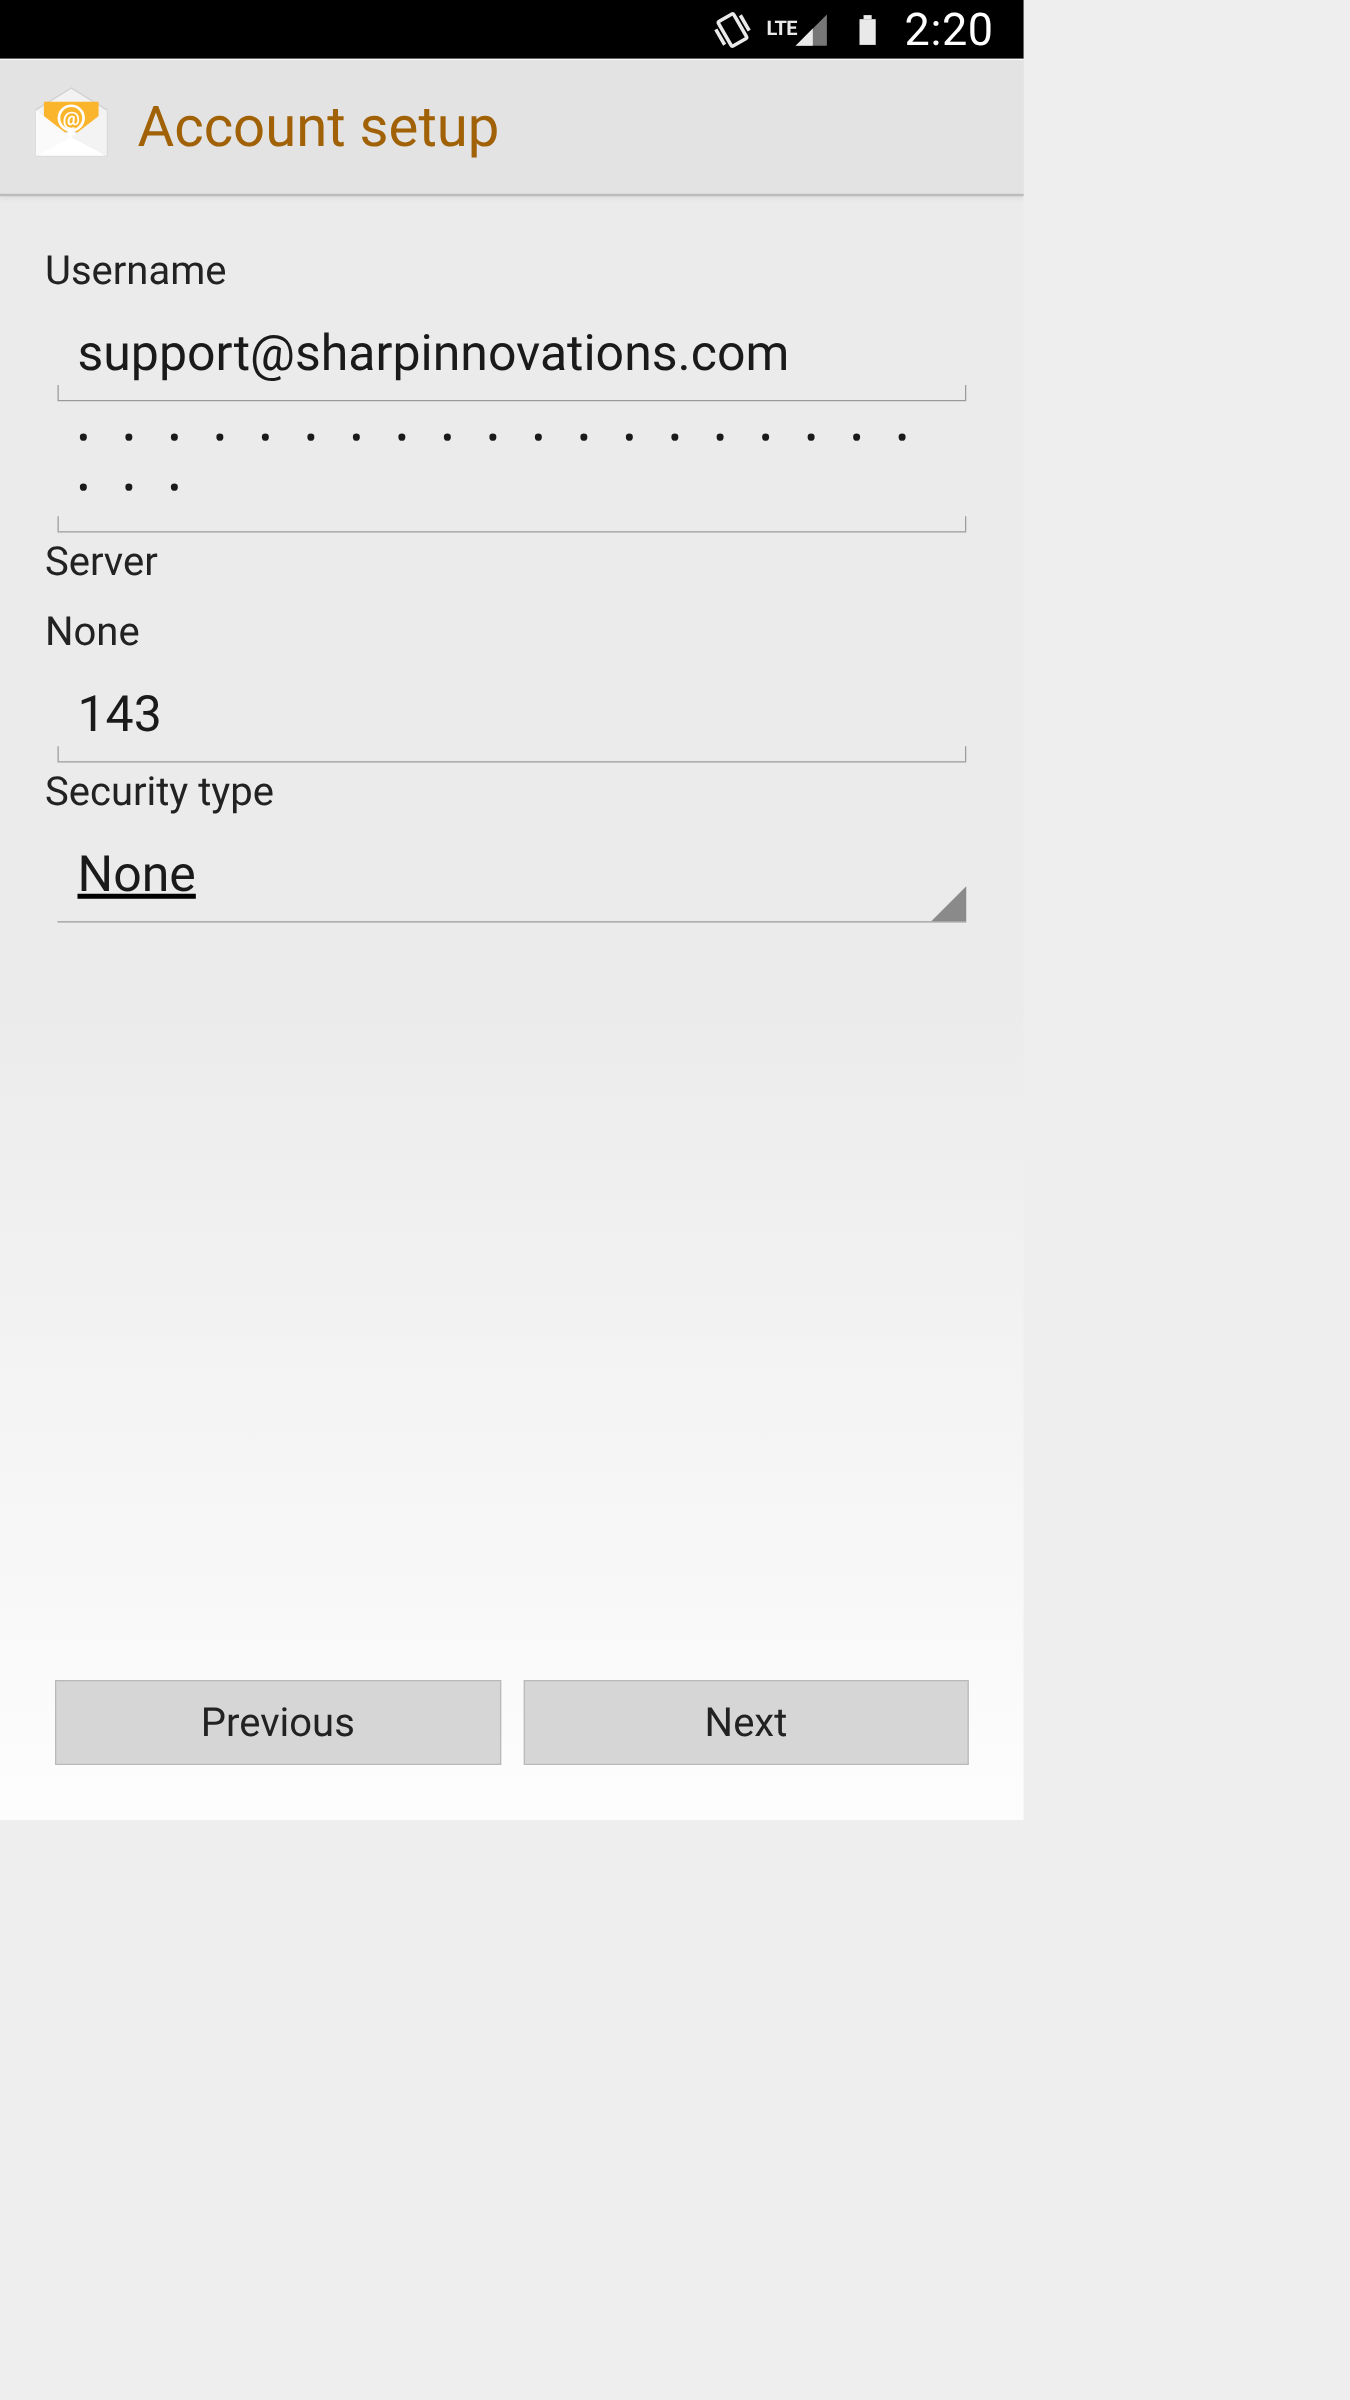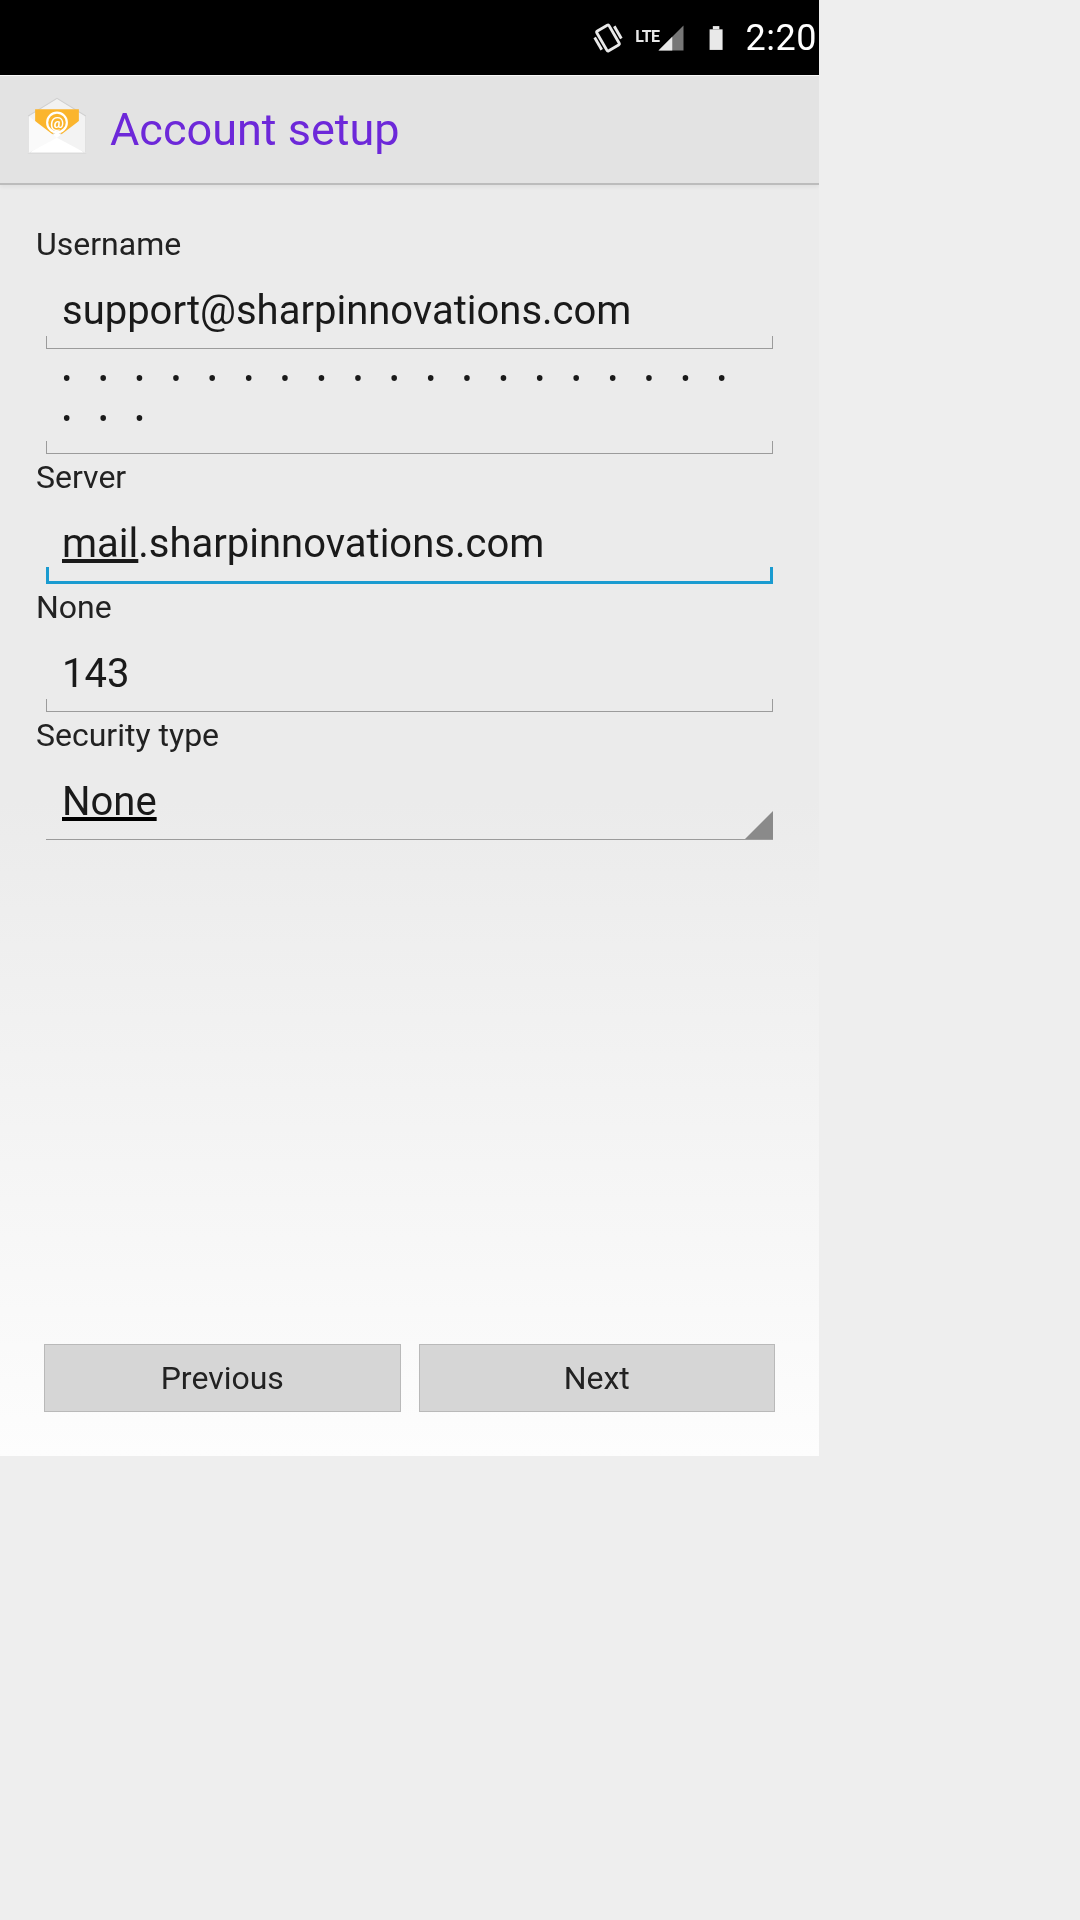--- a/index.html
+++ b/index.html
@@ -18,27 +18,27 @@
     #screen {
       width: 819px;
       height: 1456px;
       background: linear-gradient(to bottom, #ebebeb 0%, #ebebeb 55%, #fdfdfd 100%);
       display: flex;
       flex-direction: column;
     }
 
     
     .statusbar {
-      height: 75px;
+      height: 47px;
       background: #000;
       color: #fff;
       display: flex;
       justify-content: flex-end;
       align-items: center;
-      padding: 0 2px 0 0;
+      padding: 0 24px 0 0;
       gap: 10px;
     }
     .statusbar .glyph { width: 34px; height: 34px; display:flex; align-items:center; justify-content:center; }
     .statusbar svg { fill: #e9e9e9; }
     .statusbar .lte { font-size: 16px; font-weight: 700; letter-spacing: -0.5px; color:#e9e9e9; align-self:flex-start; margin-top:6px; margin-right:-6px;}
     .statusbar .clock { font-size: 36px; font-weight: 400; color:#fff; letter-spacing:0.5px; margin-left:4px;}
     .sig-wrap { display:flex; align-items:flex-start; }
 
     
     .actionbar {
@@ -51,21 +51,21 @@
       padding: 0 22px;
       gap: 18px;
     }
     .actionbar .icon {
       width: 70px; height: 70px;
       display:flex; align-items:center; justify-content:center;
     }
     .actionbar h1 {
       font-size: 45px;
       font-weight: 400;
-      color: #6d28d9;
+      color: #a16207;
     }
 
     
     .form {
       flex: 1 0 auto;
       padding: 40px 36px 0 36px;
     }
     .field { margin-bottom: 4px; }
     .field-label {
       font-size: 32px;
@@ -188,23 +188,20 @@
     </div>
 
     <div class="field">
       <div class="input-wrap">
         <div class="input-value password-dots">• • • • • • • • • • • • • • • • • • • • • •</div>
       </div>
     </div>
 
     <div class="field">
       <div class="field-label">Server</div>
-      <div class="input-wrap focused">
-        <div class="input-value"><span class="underline-part">mail</span><span>.sharpinnovations.com</span></div>
-      </div>
     </div>
 
     <div class="field">
       <div class="field-label">None</div>
       <div class="input-wrap">
         <div class="input-value">143</div>
       </div>
     </div>
 
     <div class="field">

